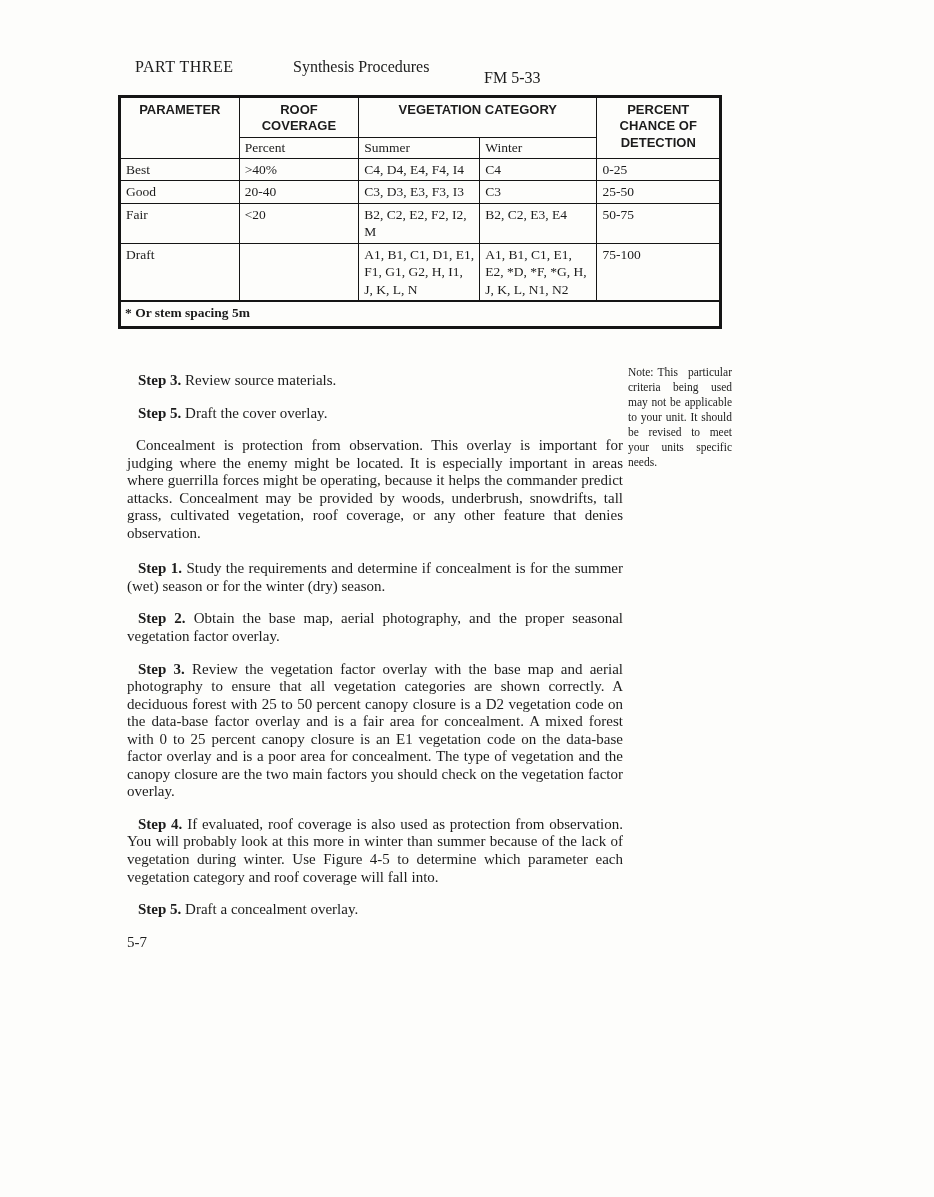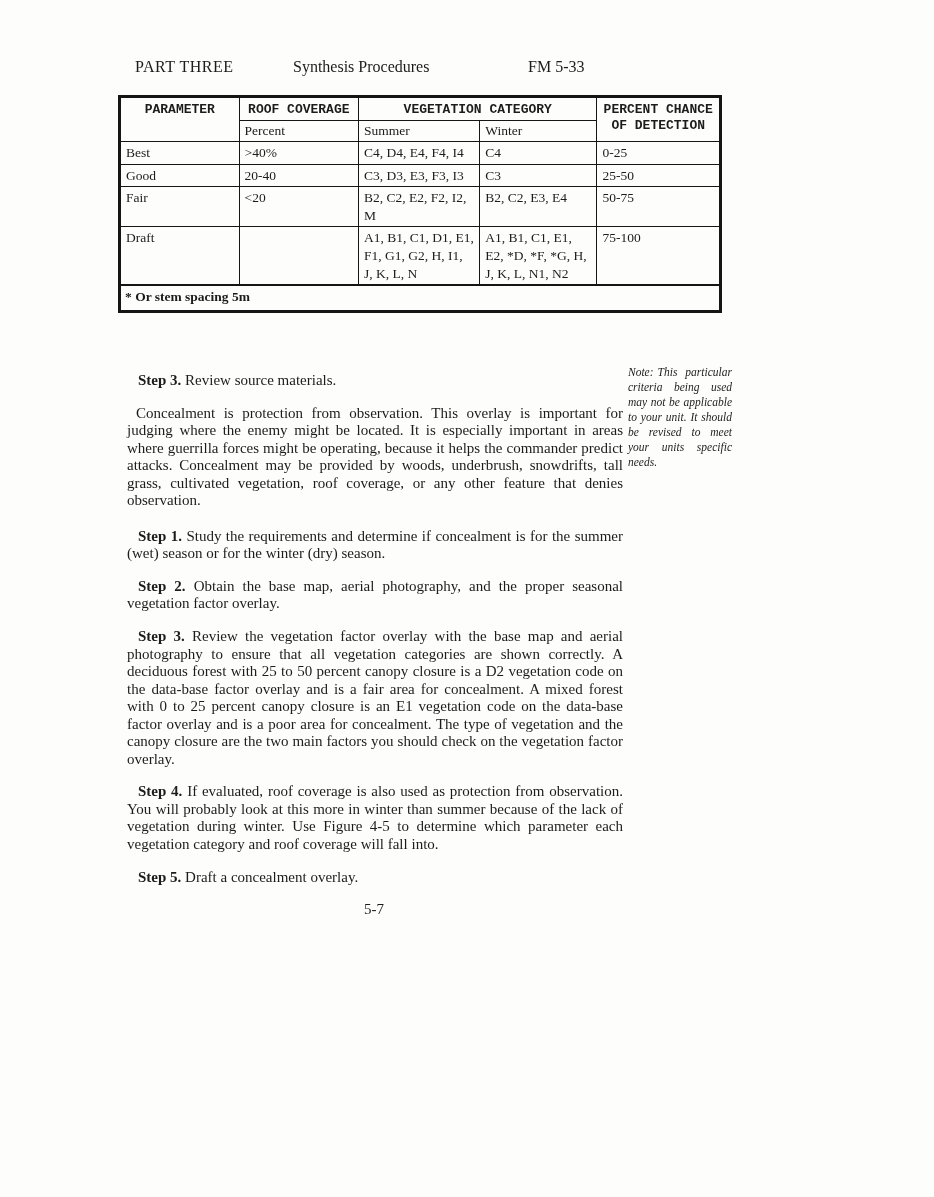--- a/index.html
+++ b/index.html
@@ -11,37 +11,37 @@
     margin: 0 auto;
     background: #fdfdfb;
     color: #1c1c1c;
     font-family: "Liberation Serif", serif;
     overflow: hidden;
   }
   
   .doc-header { position: absolute; top: 58px; left: 0; width: 934px; height: 22px; font-size: 16px; }
   .doc-header .h-left   { position: absolute; left: 135px; letter-spacing: 0.5px; }
   .doc-header .h-center { position: absolute; left: 293px; }
-  .doc-header .h-right  { position: absolute; left: 528px; }
+  .doc-header .h-right  { position: absolute; left: 484px; margin-top: 11px; }
   
   .fig-table {
     position: absolute; top: 95px; left: 118px;
     width: 604px;
     border-collapse: collapse;
     border: 3px solid #151515;
     font-size: 13.5px;
   }
   .fig-table th, .fig-table td {
     border: 1px solid #151515;
     padding: 2px 5px 2px 5px;
     vertical-align: top;
     text-align: left;
   }
   .fig-table thead th.main-h {
-    font-family: Liberation Mono, monospace;
+    font-family: Liberation Sans, sans-serif;
     font-weight: bold;
     font-size: 13px;
     text-align: center;
     padding-top: 4px;
     line-height: 1.25;
   }
   .fig-table thead th.sub-h {
     font-weight: normal;
     font-size: 13.5px;
     border-top: 1px solid #151515;
@@ -67,25 +67,25 @@
     position: absolute; top: 372px; left: 127px; width: 496px;
     font-size: 15px; line-height: 1.17; text-align: justify;
   }
   .step { margin-bottom: 15px; text-indent: 11px; }
   .step .step-label { font-weight: bold; }
   .section-heading {
     text-align: center; font-weight: bold; font-size: 20px;
     letter-spacing: 0.5px; margin: 26px 0 24px 0; text-indent: 0;
   }
   .intro { margin-bottom: 18px; text-indent: 9px; }
-  .page-number { text-align: center; margin-top: 4px; padding-right: 2px; font-size: 15px; }
+  .page-number { text-align: left; margin-top: 4px; padding-right: 2px; font-size: 15px; }
   
   .margin-note {
     position: absolute; top: 365px; left: 628px; width: 104px;
-    font-style: italic; font-size: 11.5px; line-height: 1.3;
+    font-size: 11.5px; line-height: 1.3;
     text-align: justify;
   }
   .margin-note .note-label { padding-right: 4px; }
 </style>
 </head>
 <body>
 
 <div class="page">
 
   <div class="doc-header">
@@ -154,20 +154,24 @@
   <div class="margin-note">
     <span class="note-label">Note:</span><span>This particular criteria being used may not be applicable to your unit. It should be revised to meet your units specific needs.</span>
   </div>
 
   <div class="body-col">
 
     <p class="step">
       <span class="step-label">Step 3.</span>
       <span>Review source materials.</span>
     </p>
+    <p class="step">
+      <span class="step-label">Step 5.</span>
+      <span>Draft the cover overlay.</span>
+    </p>
 
 
     <p class="intro">Concealment is protection from observation. This overlay is important for judging where the enemy might be located. It is especially important in areas where guerrilla forces might be operating, because it helps the commander predict attacks. Concealment may be provided by woods, underbrush, snowdrifts, tall grass, cultivated vegetation, roof coverage, or any other feature that denies observation.</p>
 
     <p class="step">
       <span class="step-label">Step 1.</span>
       <span>Study the requirements and determine if concealment is for the summer (wet) season or for the winter (dry) season.</span>
     </p>
     <p class="step">
       <span class="step-label">Step 2.</span>

